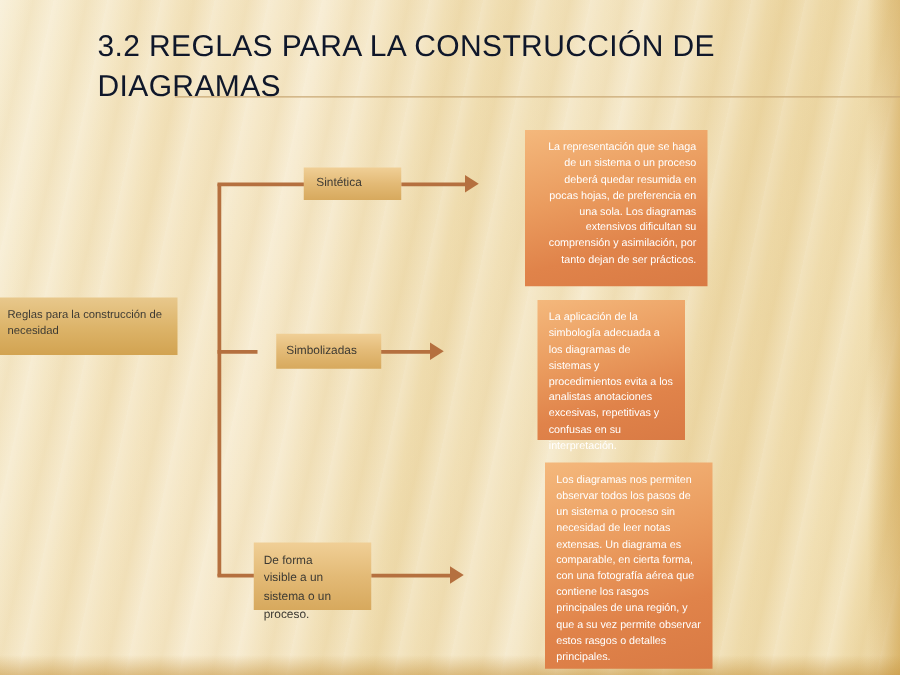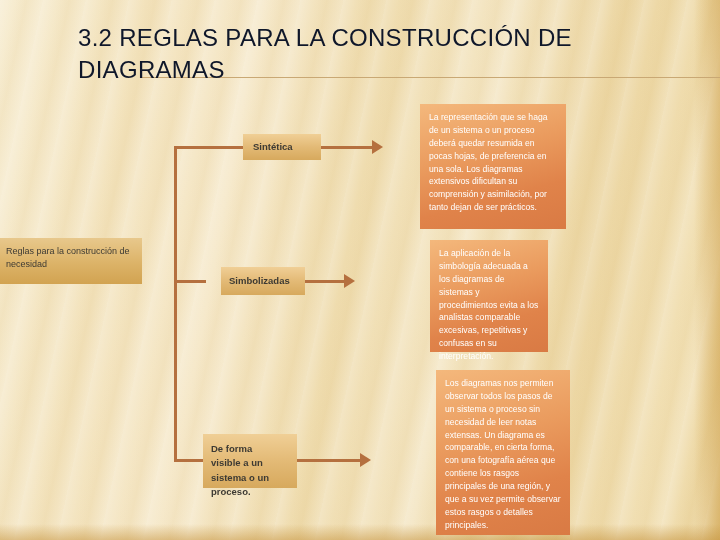--- a/index.html
+++ b/index.html
@@ -98,21 +98,20 @@
     color: #3d3a33;
     font-size: 9px;
     line-height: 1.45;
     padding: 7px 8px 0 6px;
   }
   .box-mid {
     background: linear-gradient(180deg, #f0cf96 0%, #e3ba76 50%, #d7a95d 100%);
     color: #3d3a33;
     font-size: 9.5px;
     line-height: 1.5;
-    font-weight: bold;
   }
   .box-mid-1 {
     left: 243px;
     top: 134px;
     width: 78px;
     height: 26px;
     padding: 6px 0 0 10px;
   }
   .box-mid-2 {
     left: 221px;
@@ -133,20 +132,21 @@
     color: #ffffff;
     font-size: 8.6px;
     line-height: 1.5;
     padding: 7px 9px 5px 9px;
   }
   .box-right-1 {
     left: 420px;
     top: 104px;
     width: 146px;
     height: 125px;
+    text-align: right;
   }
   .box-right-2 {
     left: 430px;
     top: 240px;
     width: 118px;
     height: 112px;
   }
   .box-right-3 {
     left: 436px;
     top: 370px;
@@ -211,17 +211,17 @@
   <span>Simbolizadas</span>
 </div>
 <div class="box box-mid box-mid-3">
   <span>De forma visible a un sistema o un proceso.</span>
 </div>
 
 <div class="box box-right box-right-1">
   <span>La representación que se haga de un sistema o un proceso deberá quedar resumida en pocas hojas, de preferencia en una sola. Los diagramas extensivos dificultan su comprensión y asimilación, por tanto dejan de ser prácticos.</span>
 </div>
 <div class="box box-right box-right-2">
-  <span>La aplicación de la simbología adecuada a los diagramas de sistemas y procedimientos evita a los analistas comparable excesivas, repetitivas y confusas en su interpretación.</span>
+  <span>La aplicación de la simbología adecuada a los diagramas de sistemas y procedimientos evita a los analistas anotaciones excesivas, repetitivas y confusas en su interpretación.</span>
 </div>
 <div class="box box-right box-right-3">
   <span>Los diagramas nos permiten observar todos los pasos de un sistema o proceso sin necesidad de leer notas extensas. Un diagrama es comparable, en cierta forma, con una fotografía aérea que contiene los rasgos principales de una región, y que a su vez permite observar estos rasgos o detalles principales.</span>
 </div>
 
 </body></html>

